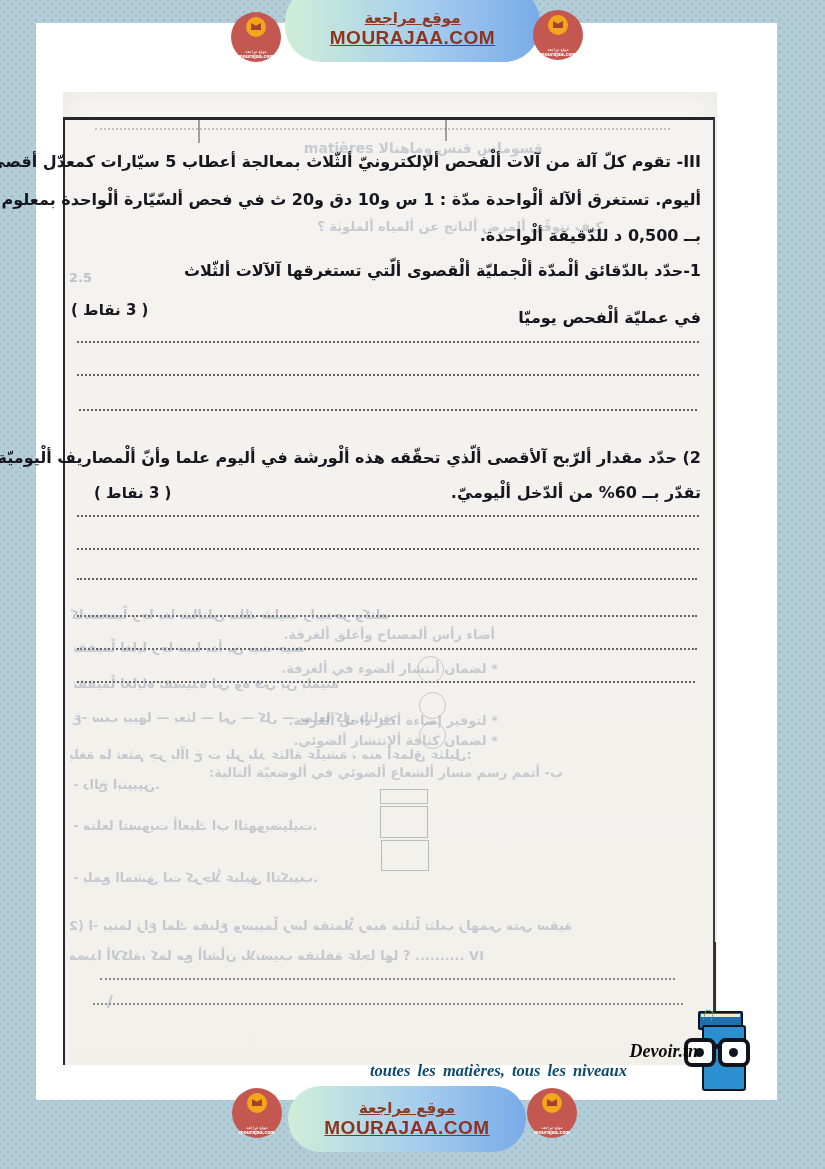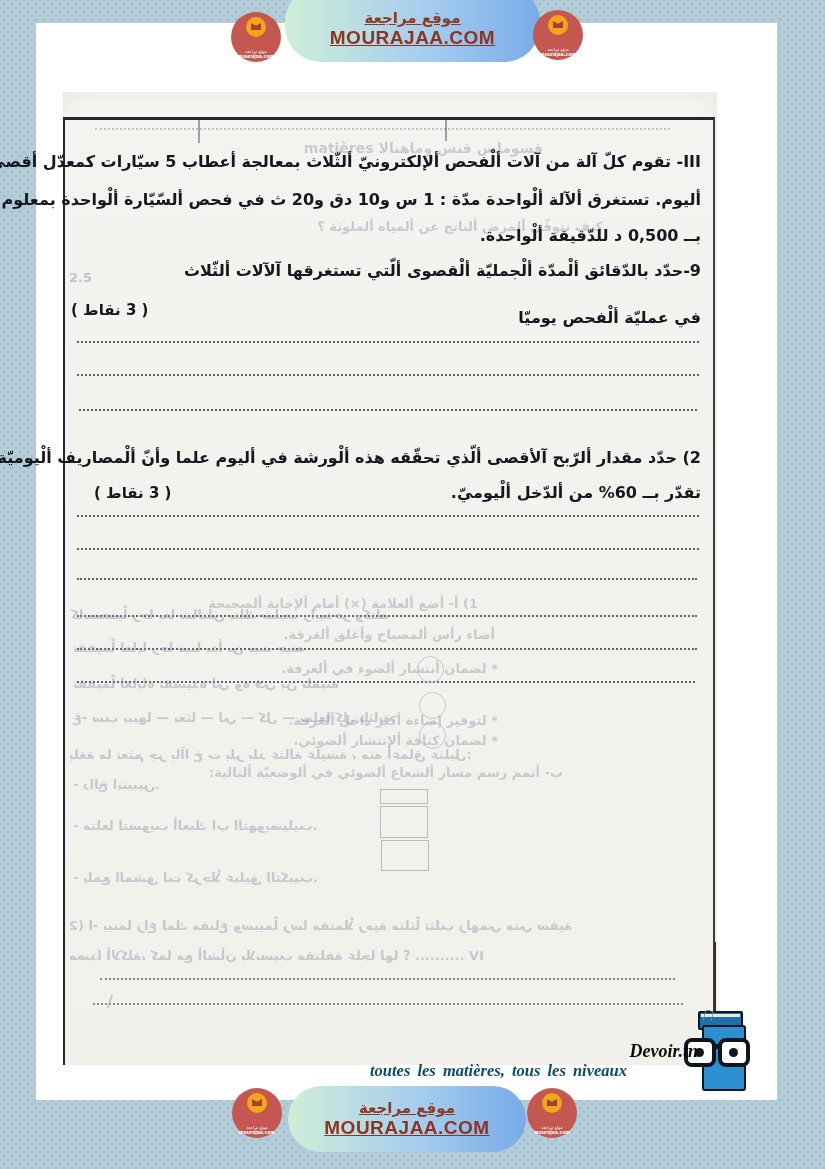--- a/index.html
+++ b/index.html
@@ -77,41 +77,40 @@
   <div class="vline" style="left:380px;top:0;height:21px;"></div>
   <div class="dot" style="left:30px;top:8px;width:575px;opacity:.28;"></div>
 
   <div class="ghost" style="right:170px;top:20px;font-size:14px;">قسوملس قنس وماهنالا matières</div>
   <div class="ghost" style="right:110px;top:99px;">كيف نتوقّى ألمرض ألناتج عن ألمياه ألملوثة ؟</div>
 
   <div class="t" style="right:12px;top:30px;">III- تقوم كلّ آلة من آلات ألْفحص ألإلكترونيّ ألثّلاث بمعالجة أعطاب 5 سيّارات كمعدّل أقصى في</div>
   <div class="t" style="right:12px;top:68px;">أليوم. تستغرق ألآلة ألْواحدة مدّة : 1 س و10 دق و20 ث في فحص ألسّيّارة ألْواحدة بمعلوم يقدّر</div>
   <div class="t" style="right:12px;top:104px;">بــ 0,500 د للدّقيقة ألْواحدة.</div>
 
-  <div class="t" style="right:12px;top:139px;">9-حدّد بالدّقائق ألْمدّة ألْجمليّة ألْقصوى ألّتي تستغرقها آلآلات ألثّلاث</div>
+  <div class="t" style="right:12px;top:139px;">1-حدّد بالدّقائق ألْمدّة ألْجمليّة ألْقصوى ألّتي تستغرقها آلآلات ألثّلاث</div>
   <div class="t" style="right:12px;top:186px;">في عمليّة ألْفحص يوميّا</div>
   <div class="pts" style="left:6px;top:181px;">( 3 نقاط )</div>
   <div class="mark" style="left:4px;top:150px;">2.5</div>
 
   <div class="dot" style="left:12px;top:221px;width:622px;"></div>
   <div class="dot" style="left:12px;top:254px;width:622px;"></div>
   <div class="dot" style="left:14px;top:289px;width:618px;"></div>
 
   <div class="t" style="right:12px;top:326px;">2) حدّد مقدار ألرّبح آلأقصى ألّذي تحقّقه هذه ألْورشة في أليوم علما وأنّ ألْمصاريف ألْيوميّة</div>
   <div class="t" style="right:12px;top:361px;">تقدّر بــ 60% من ألدّخل ألْيوميّ.</div>
   <div class="pts" style="left:29px;top:364px;">( 3 نقاط )</div>
 
   <div class="dot" style="left:12px;top:395px;width:622px;"></div>
   <div class="dot" style="left:12px;top:428px;width:622px;"></div>
   <div class="dot" style="left:12px;top:458px;width:620px;"></div>
   <div class="dot" style="left:12px;top:495px;width:620px;"></div>
   <div class="dot" style="left:12px;top:528px;width:620px;"></div>
   <div class="dot" style="left:12px;top:561px;width:618px;"></div>
 
-  <div class="ghost" style="right:235px;top:476px;">1) أ- أضع ألعلامة (×) أمام ألإجابة ألصحيحة</div>
   <div class="ghost" style="right:218px;top:507px;">أضاء رأس ألمصباح وأغلق ألغرفة.</div>
   <div class="ghost" style="right:215px;top:541px;">* لضمان أنتشار ألضوء في ألغرفة.</div>
   <div class="ghost" style="right:215px;top:577px;margin-top:16px;">* لتوفير إضاءة أكبر داخل ألغرفة.</div>
   <div class="ghost" style="right:215px;top:613px;">* لضمان كثافة ألإنتشار ألضوئي.</div>
   <div class="ghost" style="right:150px;top:645px;">ب- أتمم رسم مسار ألشعاع ألضوئي في ألوضعيّة ألتالية:</div>
 
   <div class="circle-opt" style="left:352px;top:536px;"></div>
   <div class="circle-opt" style="left:354px;top:572px;"></div>
   <div class="circle-opt" style="left:354px;top:602px;"></div>
 

